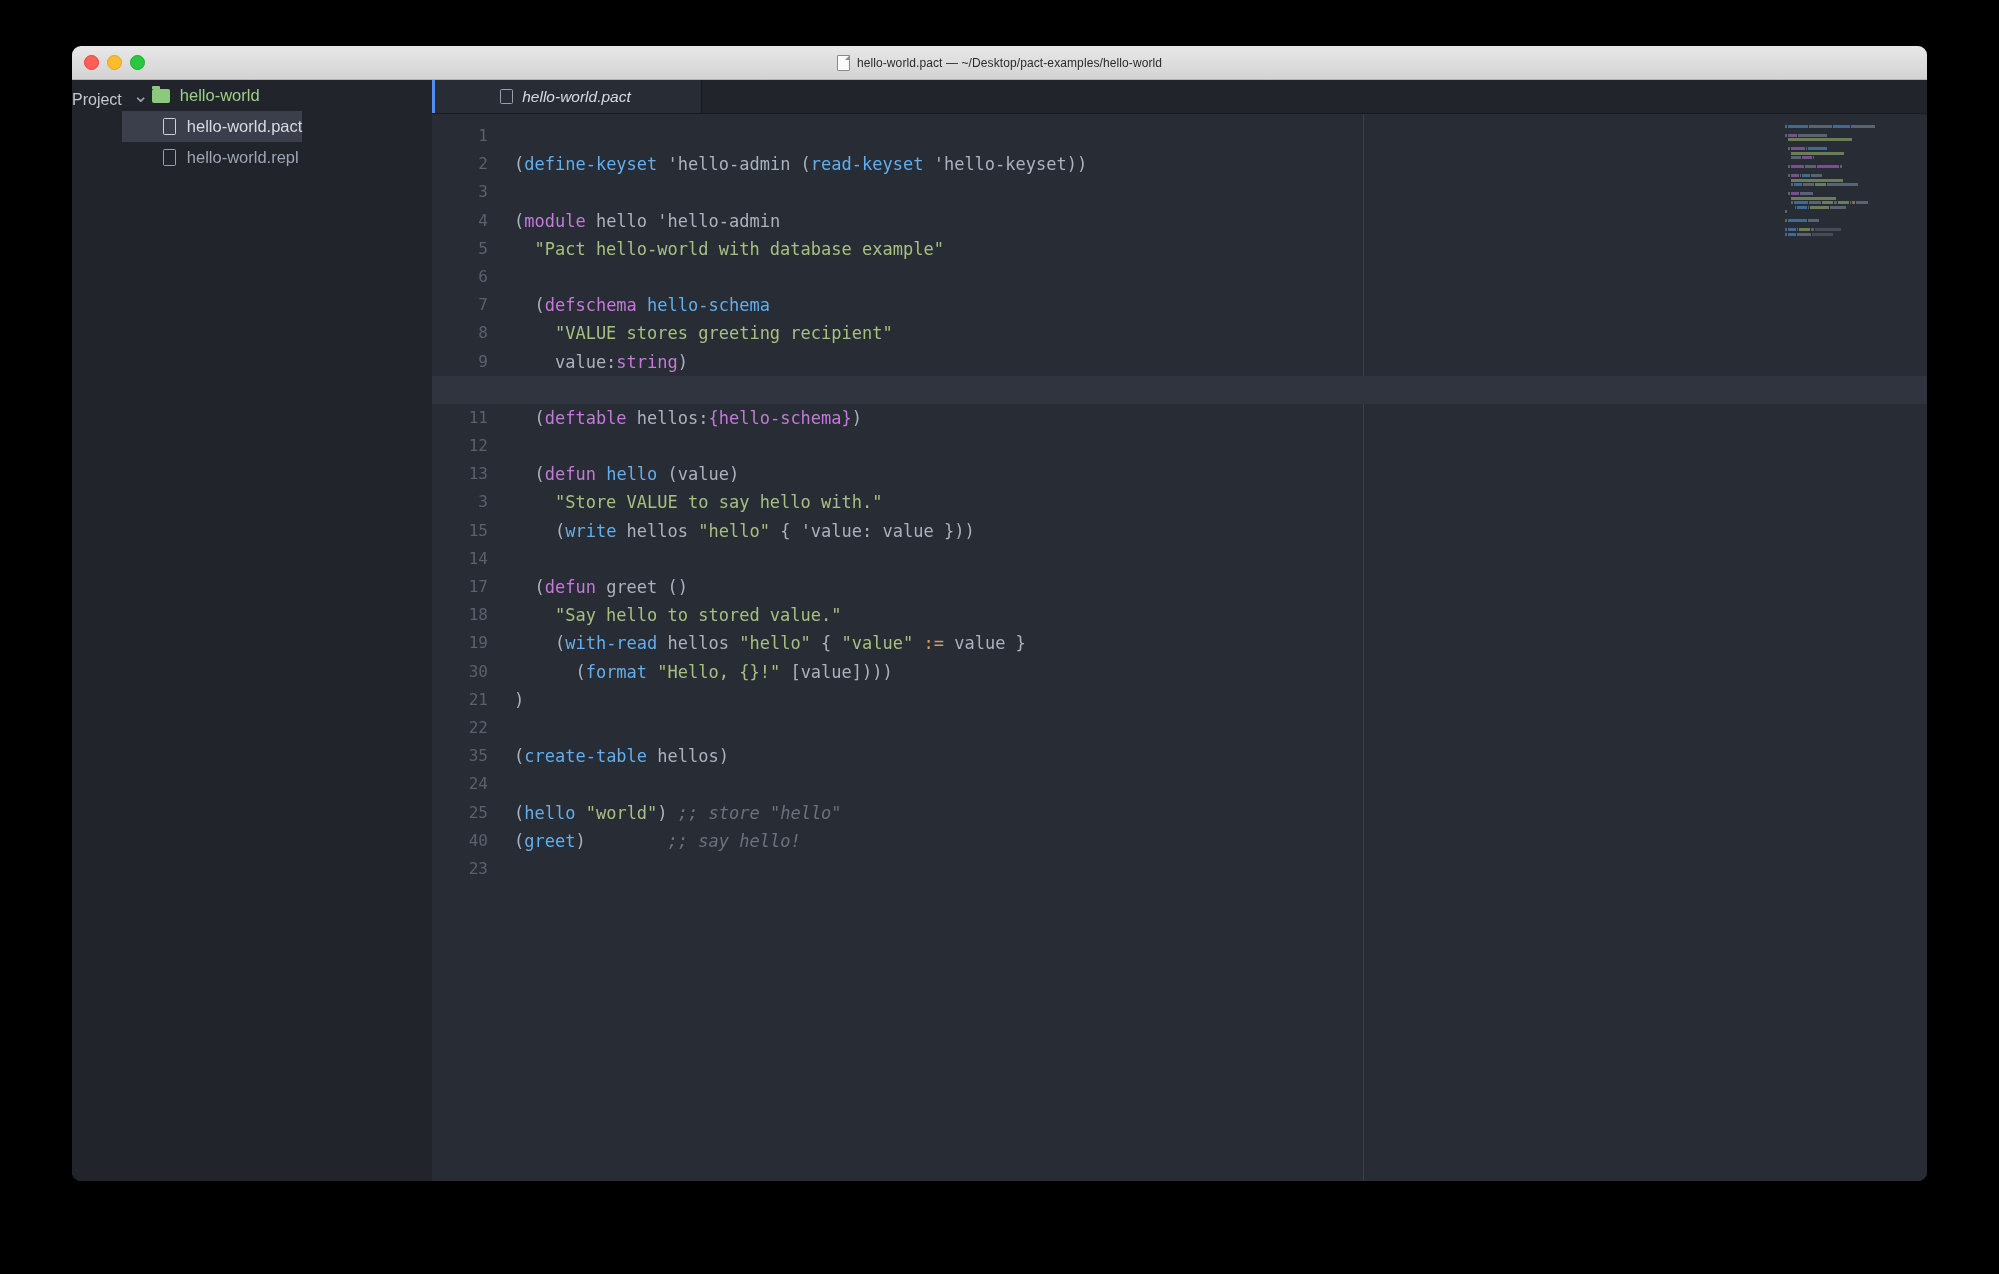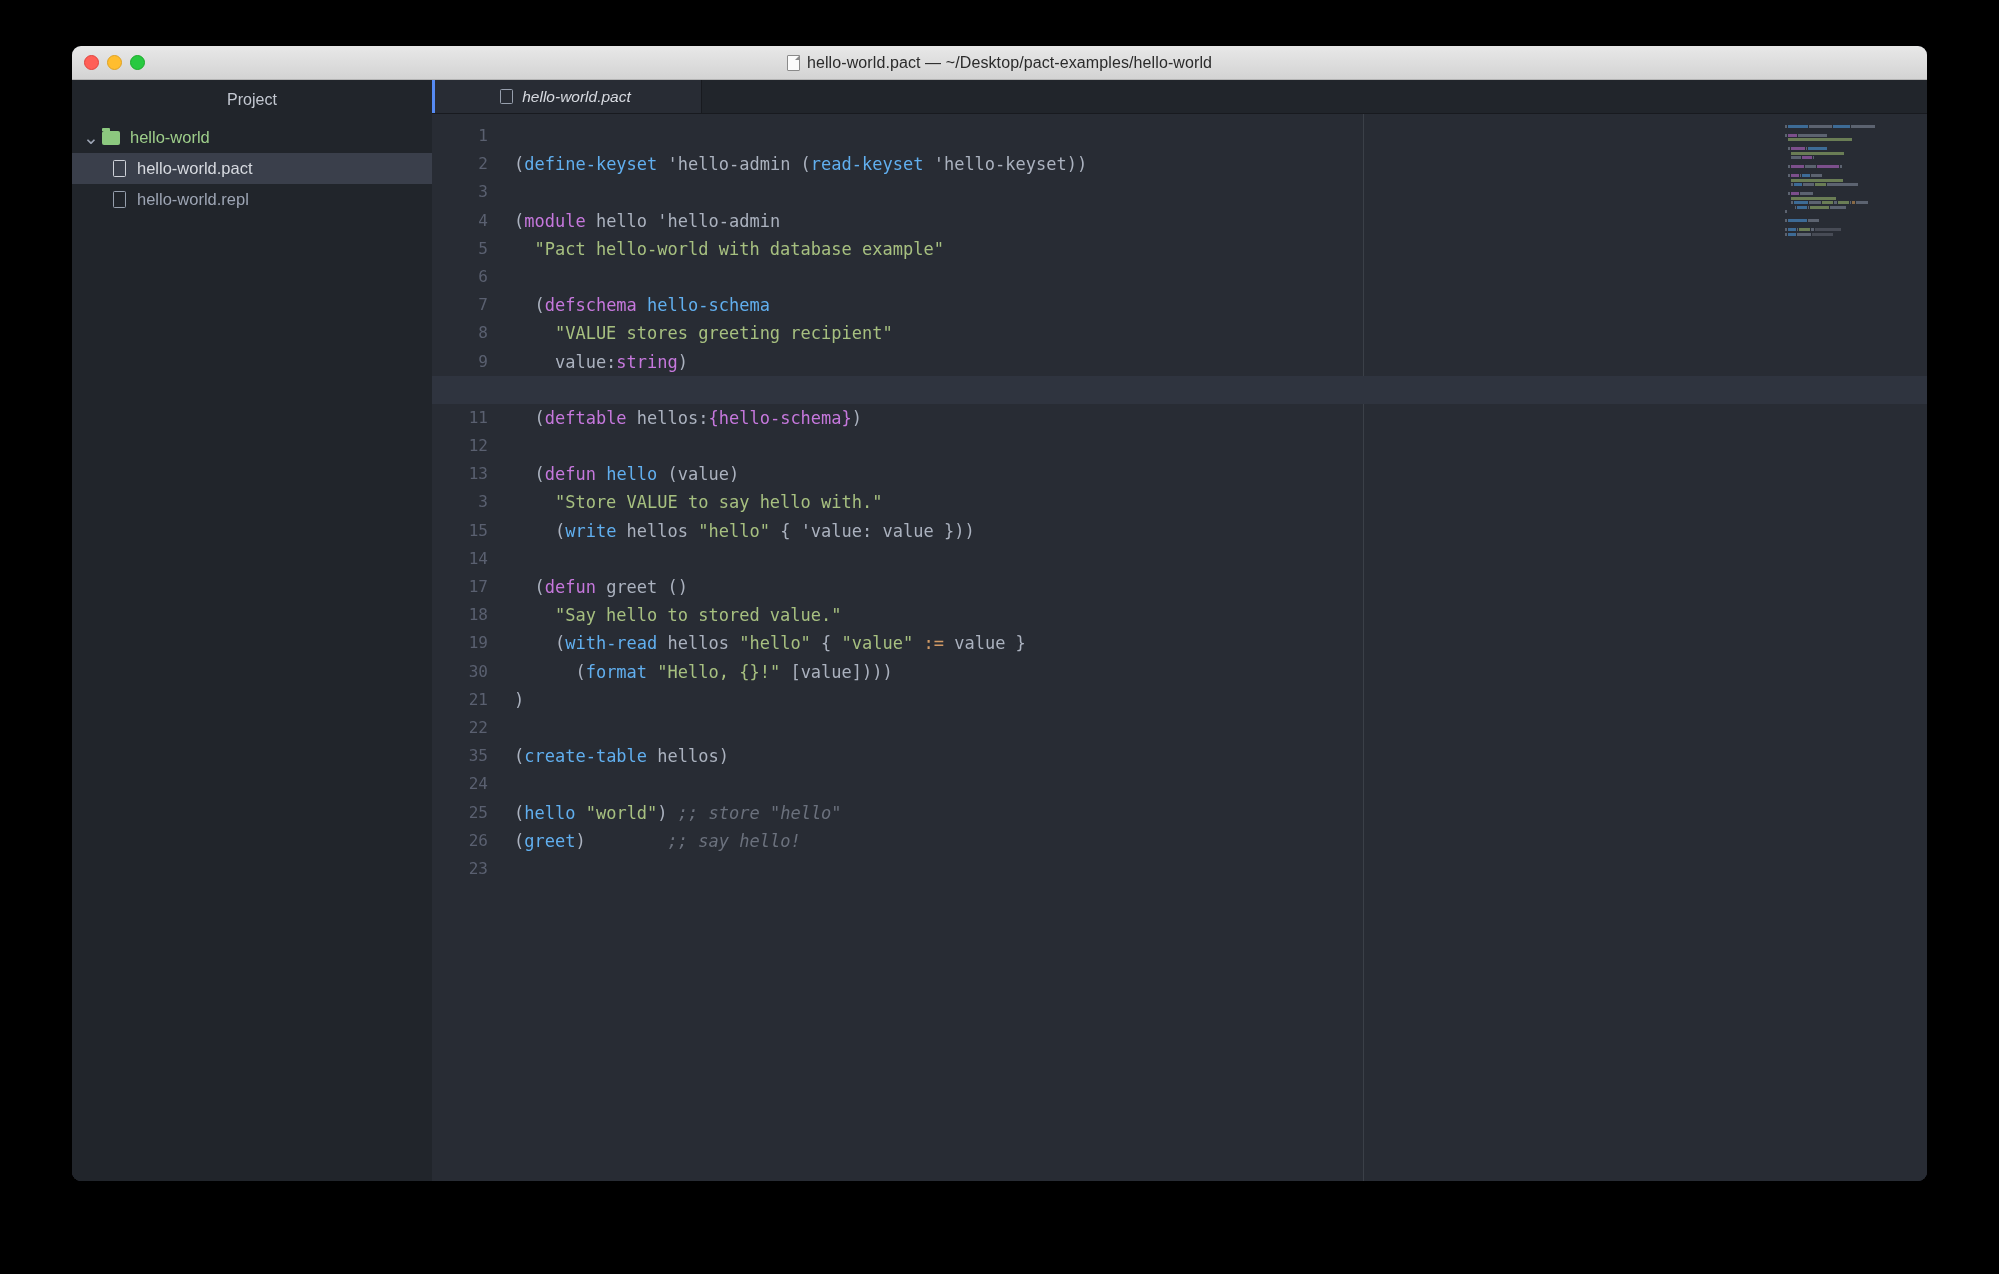--- a/index.html
+++ b/index.html
@@ -30,37 +30,37 @@
   .light { width: 15px; height: 15px; border-radius: 50%; }
   .light.red    { background: #ff5f57; border: 0.5px solid #e0443e; }
   .light.yellow { background: #ffbd2e; border: 0.5px solid #dea123; }
   .light.green  { background: #28c940; border: 0.5px solid #1aab29; }
   .title-center {
     position: absolute; left: 0; right: 0;
     display: flex; align-items: center; justify-content: center; gap: 7px;
     pointer-events: none;
   }
   .title-text {
-    font-size: 16px; color: #2b2b2b; letter-spacing: 0.1px;
+    font-size: 12px; color: #2b2b2b; letter-spacing: 0.1px;
   }
   .doc-glyph {
     width: 13px; height: 16px; position: relative;
     background: #fbfbfb; border: 1px solid #8a8a8a; border-radius: 1px;
   }
   .doc-glyph::after {
     content: ""; position: absolute; right: -1px; top: -1px;
     border-width: 0 0 5px 5px; border-style: solid;
     border-color: transparent transparent #8a8a8a transparent;
   }
   
   .body { display: flex; height: 1101px; background: #282c34; }
   
   .sidebar {
     width: 360px; background: #21252b; flex: 0 0 360px;
-    display: flex; flex-direction: column;
+    display: flex; 
   }
   .sidebar-header {
     text-align: center; font-size: 16px; color: #c3c8d1;
     padding: 11px 0 13px 0;
   }
   .tree-row {
     display: flex; align-items: center; height: 31px;
     font-size: 16.5px; color: #9da5b4; padding-left: 12px;
     white-space: nowrap;
   }
@@ -211,21 +211,21 @@
               <div>14</div>
               <div>17</div>
               <div>18</div>
               <div>19</div>
               <div>30</div>
               <div>21</div>
               <div>22</div>
               <div>35</div>
               <div>24</div>
               <div>25</div>
-              <div>26</div>
+              <div>40</div>
               <div>23</div>
             </div>
           <div class="lines" id="lines"><div class="ln">&nbsp;</div><div class="ln"><span class="punct">(</span><span class="fn">define-keyset</span><span class="punct"> 'hello-admin (</span><span class="fn">read-keyset</span><span class="punct"> 'hello-keyset))</span></div><div class="ln">&nbsp;</div><div class="ln"><span class="punct">(</span><span class="kw">module</span><span class="punct"> hello 'hello-admin</span></div><div class="ln"><span class="str">  "Pact hello-world with database example"</span></div><div class="ln">&nbsp;</div><div class="ln"><span class="punct">  (</span><span class="kw">defschema</span><span class="punct"> </span><span class="fn">hello-schema</span></div><div class="ln"><span class="str">    "VALUE stores greeting recipient"</span></div><div class="ln"><span class="punct">    value:</span><span class="kw">string</span><span class="punct">)</span></div><div class="ln active">&nbsp;</div><div class="ln"><span class="punct">  (</span><span class="kw">deftable</span><span class="punct"> hellos:</span><span class="kw">{hello-schema}</span><span class="punct">)</span></div><div class="ln">&nbsp;</div><div class="ln"><span class="punct">  (</span><span class="kw">defun</span><span class="punct"> </span><span class="fn">hello</span><span class="punct"> (value)</span></div><div class="ln"><span class="str">    "Store VALUE to say hello with."</span></div><div class="ln"><span class="punct">    (</span><span class="fn">write</span><span class="punct"> hellos </span><span class="str">"hello"</span><span class="punct"> { 'value: value }))</span></div><div class="ln">&nbsp;</div><div class="ln"><span class="punct">  (</span><span class="kw">defun</span><span class="punct"> greet ()</span></div><div class="ln"><span class="str">    "Say hello to stored value."</span></div><div class="ln"><span class="punct">    (</span><span class="fn">with-read</span><span class="punct"> hellos </span><span class="str">"hello"</span><span class="punct"> { </span><span class="str">"value"</span><span class="punct"> </span><span class="op">:=</span><span class="punct"> value }</span></div><div class="ln"><span class="punct">      (</span><span class="fn">format</span><span class="punct"> </span><span class="str">"Hello, {}!"</span><span class="punct"> [value])))</span></div><div class="ln"><span class="punct">)</span></div><div class="ln">&nbsp;</div><div class="ln"><span class="punct">(</span><span class="fn">create-table</span><span class="punct"> hellos)</span></div><div class="ln">&nbsp;</div><div class="ln"><span class="punct">(</span><span class="fn">hello</span><span class="punct"> </span><span class="str">"world"</span><span class="punct">) </span><span class="cmt">;; store "hello"</span></div><div class="ln"><span class="punct">(</span><span class="fn">greet</span><span class="punct">)        </span><span class="cmt">;; say hello!</span></div><div class="ln">&nbsp;</div></div>
         </div>
         <div class="minimap" id="minimap">
             <div class="mm-line" style="display: flex;"></div>
             <div class="mm-line" style="display: flex;">
               <span style="width: 1.6px; height: 3px; background: rgb(92, 99, 112); margin-right: 1px;"></span>
               <span style="width: 20.8px; height: 3px; background: rgb(61, 107, 150); margin-right: 1px;"></span>
               <span style="width: 22.4px; height: 3px; background: rgb(92, 99, 112); margin-right: 1px;"></span>

